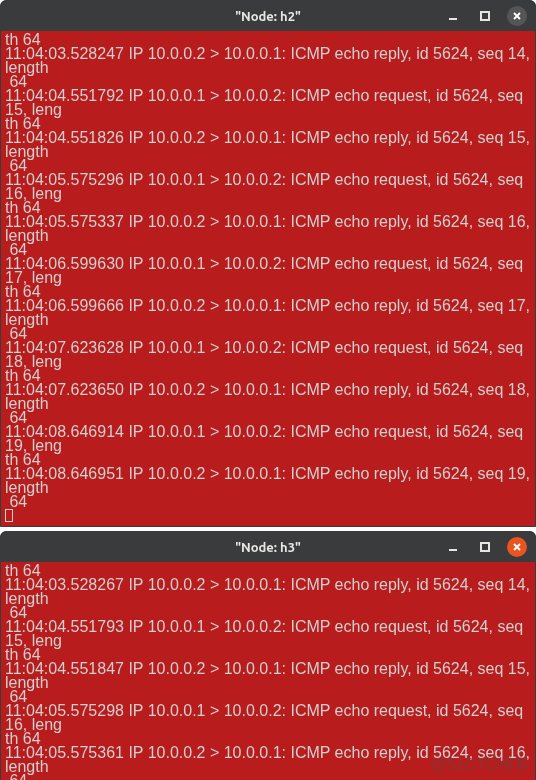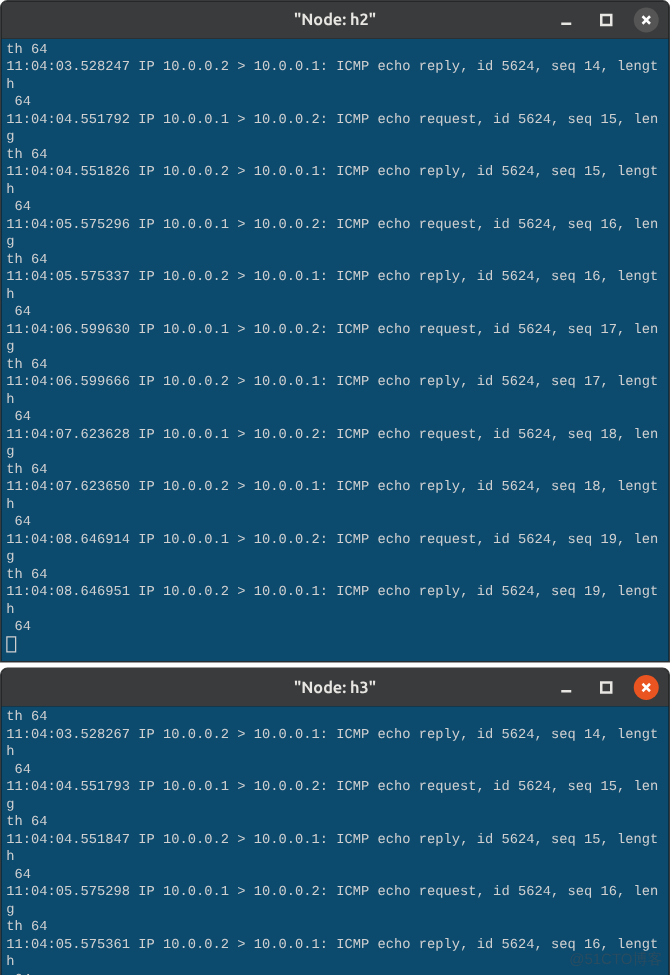--- a/index.html
+++ b/index.html
@@ -49,44 +49,44 @@
     align-items: center;
     justify-content: center;
   }
   .ctrl svg { stroke: #ffffff; stroke-width: 2; fill: none; }
   .ctrl.min svg { stroke: #e8e6e3; }
   .ctrl.max svg { stroke: #e8e6e3; }
   .ctrl.close { background: #555555; }
   .ctrl.close svg { stroke: #ffffff; }
   .ctrl.close.orange { background: #e95420; }
   .terminal {
-    background: #0c4a6e;
+    background: #b91c1c;
     color: #d0d0d0;
     padding: 2px 4px;
-    font-family: Liberation Mono, monospace;
-    font-size: 11px;
+    font-family: Liberation Sans, sans-serif;
+    font-size: 16px;
     line-height: 14px;
     white-space: pre-wrap;
     word-break: break-all;
     min-height: 320px;
   }
   .terminal .line { white-space: pre-wrap; }
   .cursor {
     display: inline-block;
     width: 6px;
     height: 11px;
     border: 1px solid #d0d0d0;
   }
   .watermark {
     position: fixed;
     bottom: 4px;
     right: 6px;
     color: rgba(80,80,80,0.45);
     font-family: sans-serif;
-    font-size: 12px;
+    font-size: 16px;
   }
 </style>
 </head>
 <body>
 
 <div id="root">
     <div class="window">
       <div class="titlebar">
         <div class="title">"Node: h2"</div>
         <div class="controls">

